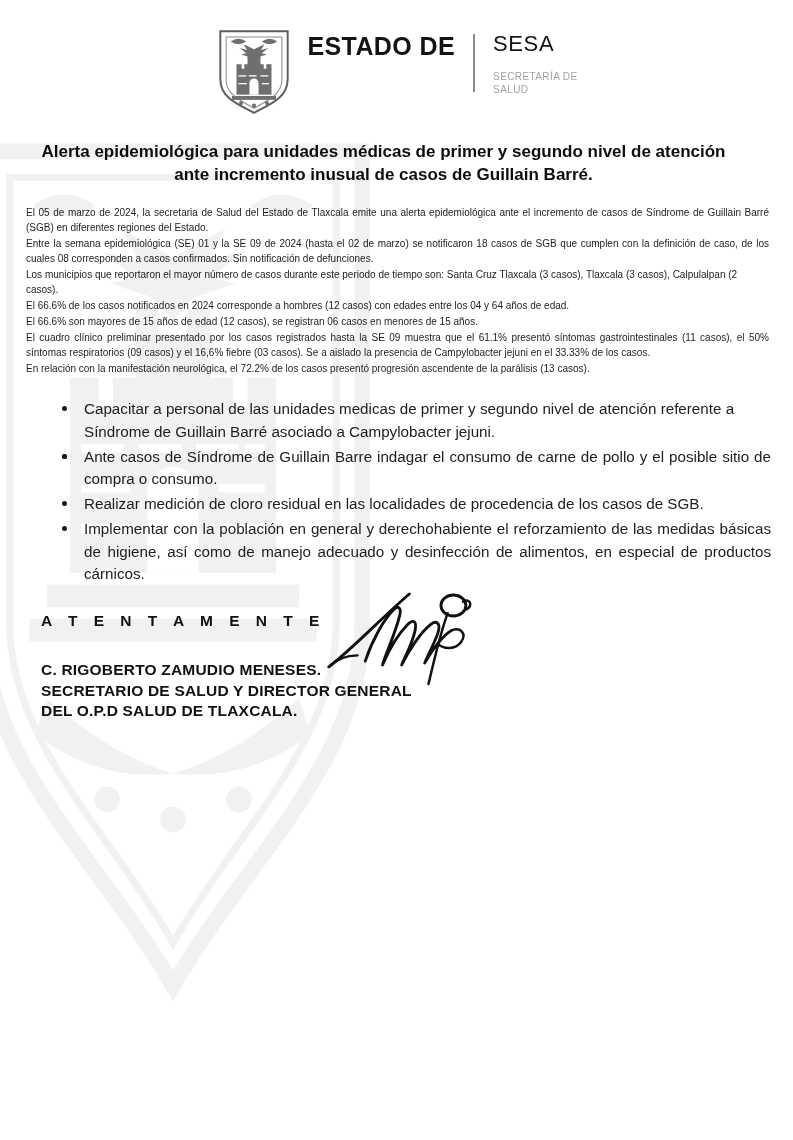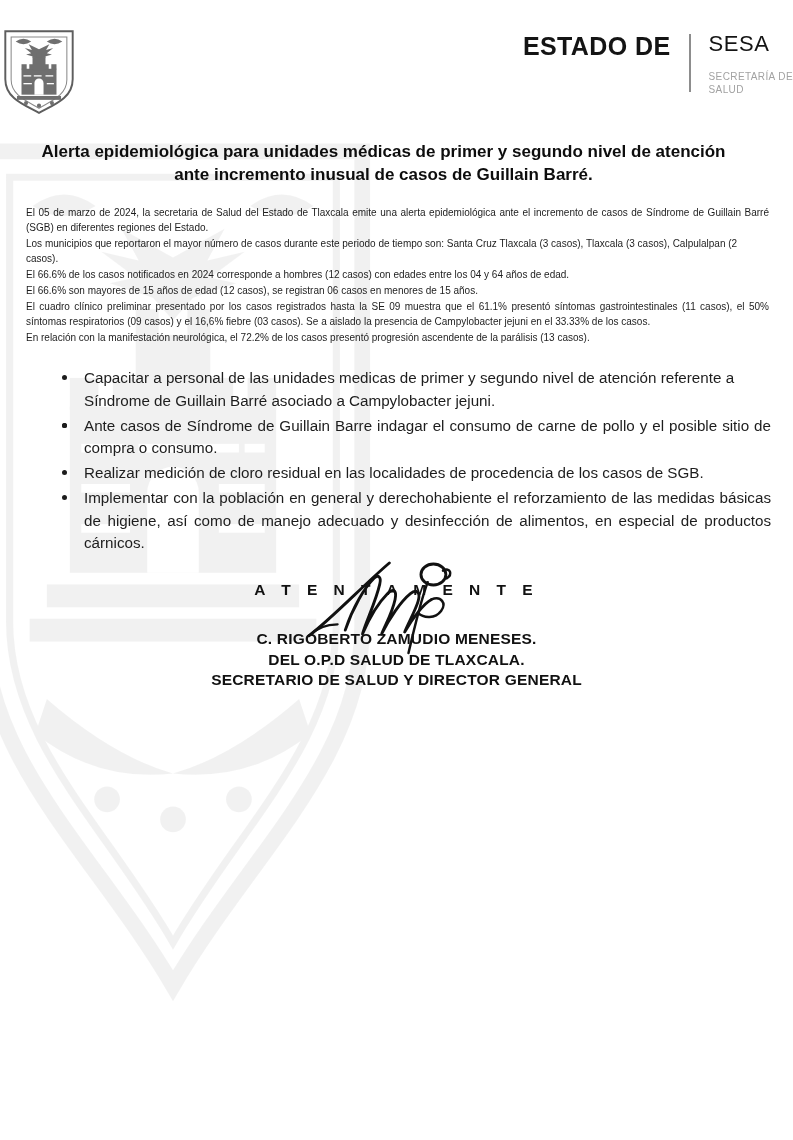--- a/index.html
+++ b/index.html
@@ -33,21 +33,21 @@
     z-index: 0;
   }
   #watermark svg { width: 100%; height: 100%; display: block; }
 
   
   .header {
     position: relative;
     z-index: 2;
     display: flex;
     align-items: flex-start;
-    justify-content: space-between;
+    justify-content: center;
     padding-top: 26px;
   }
   .crest {
     width: 78px;
     height: 92px;
     flex: 0 0 auto;
     margin-right: 14px;
   }
   .crest svg { width: 100%; height: 100%; display: block; }
 
@@ -150,22 +150,22 @@
     height: 5px;
     border-radius: 50%;
     background: #1d1d1d;
   }
   .measures li.nojust { text-align: left; }
 
   
   .signature {
     position: relative;
     z-index: 2;
-    text-align: center;
     margin-top: 26px;
+    padding-left: 41px;
   }
   .atentamente {
     font-weight: bold;
     font-size: 15.5px;
     letter-spacing: 6px;
     color: #111;
     position: relative;
     z-index: 3;
   }
   .sign-wrap {
@@ -291,20 +291,21 @@
         </div>
       </div>
     </div>
   </div>
 
 
   <div class="doc-title">Alerta epidemiológica para unidades médicas de primer y segundo nivel de atención ante incremento inusual de casos de Guillain Barré.</div>
 
   <div class="body-block">
     <p class="para justify">El 05 de marzo de 2024, la secretaria de Salud del Estado de Tlaxcala emite una alerta epidemiológica ante el incremento de casos de Síndrome de Guillain Barré (SGB) en diferentes regiones del Estado.</p>
+    <p class="para justify">Entre la semana epidemiológica (SE) 01 y la SE 09 de 2024 (hasta el 02 de marzo) se notificaron 18 casos de SGB que cumplen con la definición de caso, de los cuales 08 corresponden a casos confirmados. Sin notificación de defunciones.</p>
     <p class="para">Los municipios que reportaron el mayor número de casos durante este periodo de tiempo son: Santa Cruz Tlaxcala (3 casos), Tlaxcala (3 casos), Calpulalpan (2 casos).</p>
     <p class="para">El 66.6% de los casos notificados en 2024 corresponde a hombres (12 casos) con edades entre los 04 y 64 años de edad.</p>
     <p class="para">El 66.6% son mayores de 15 años de edad (12 casos), se registran 06 casos en menores de 15 años.</p>
     <p class="para justify">El cuadro clínico preliminar presentado por los casos registrados hasta la SE 09 muestra que el 61.1% presentó síntomas gastrointestinales (11 casos), el 50% síntomas respiratorios (09 casos) y el 16,6% fiebre (03 casos). Se a aislado la presencia de Campylobacter jejuni en el 33.33% de los casos.</p>
     <p class="para">En relación con la manifestación neurológica, el 72.2% de los casos presentó progresión ascendente de la parálisis (13 casos).</p>
   </div>
 
   <ul class="measures">
     <li class="nojust">
       <span class="bullet"></span>
@@ -342,18 +343,18 @@
           <path d="M156 40 C166 36 172 44 166 52 C160 60 148 60 142 54" stroke-width="2.6"></path>
           <ellipse cx="158" cy="14" rx="13" ry="11" stroke-width="3"></ellipse>
           <path d="M168 10 C176 6 178 14 172 18" stroke-width="2.6"></path>
           <path d="M152 22 C144 44 138 70 132 96" stroke-width="2.6"></path>
         </g>
       </svg>
     </div>
 
     <div class="signer">
       <div>C. RIGOBERTO ZAMUDIO MENESES.</div>
+      <div>SECRETARIO DE SALUD Y DIRECTOR GENERAL</div>
       <div>DEL O.P.D SALUD DE TLAXCALA.</div>
-      <div>SECRETARIO DE SALUD Y DIRECTOR GENERAL</div>
     </div>
   </div>
 
 </div>
 
 </body></html>

